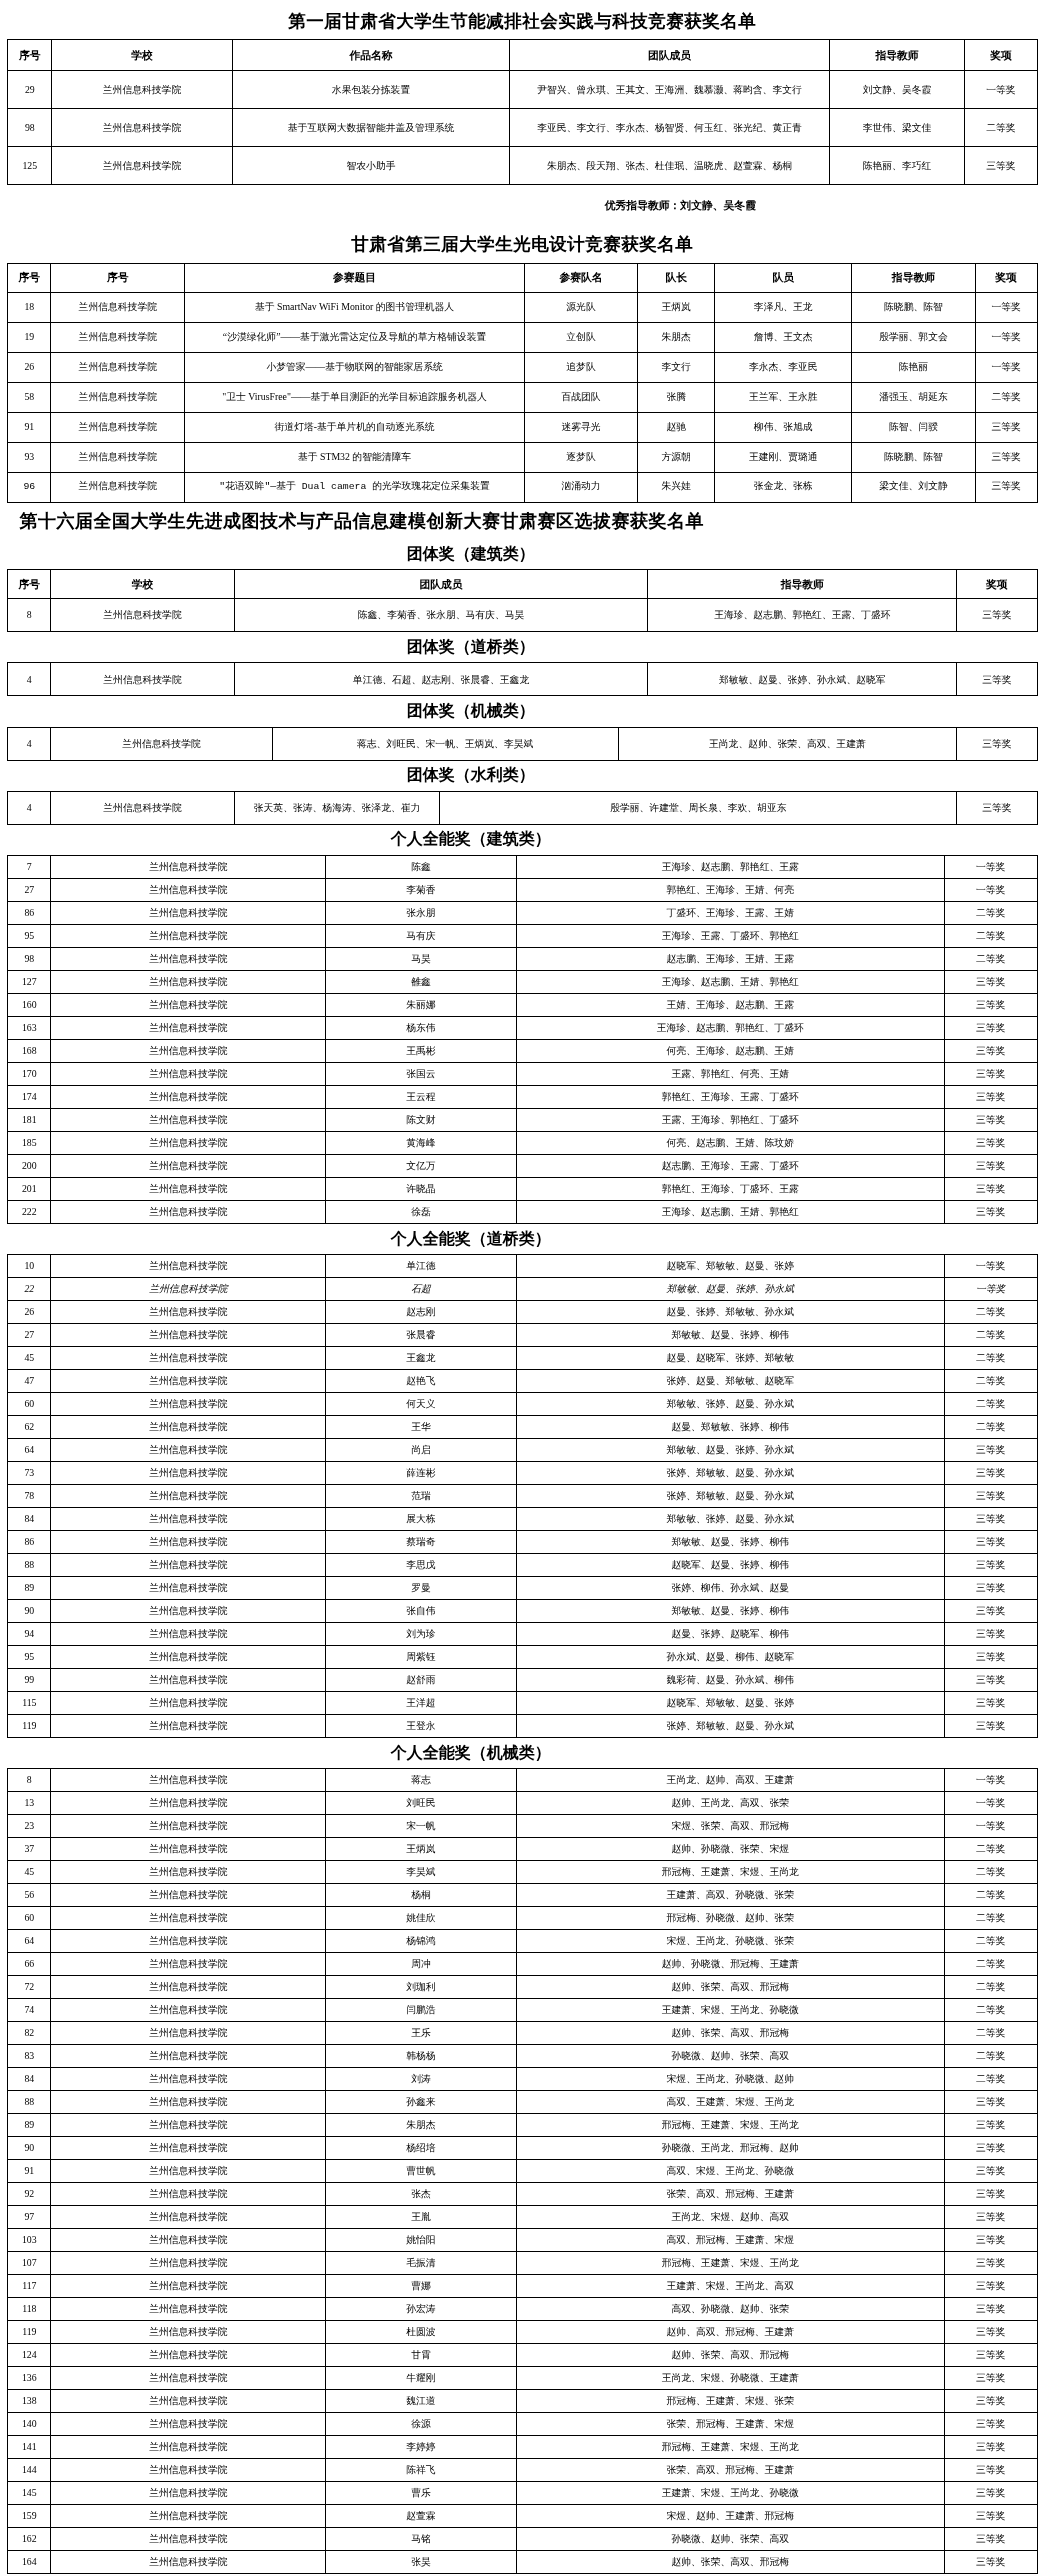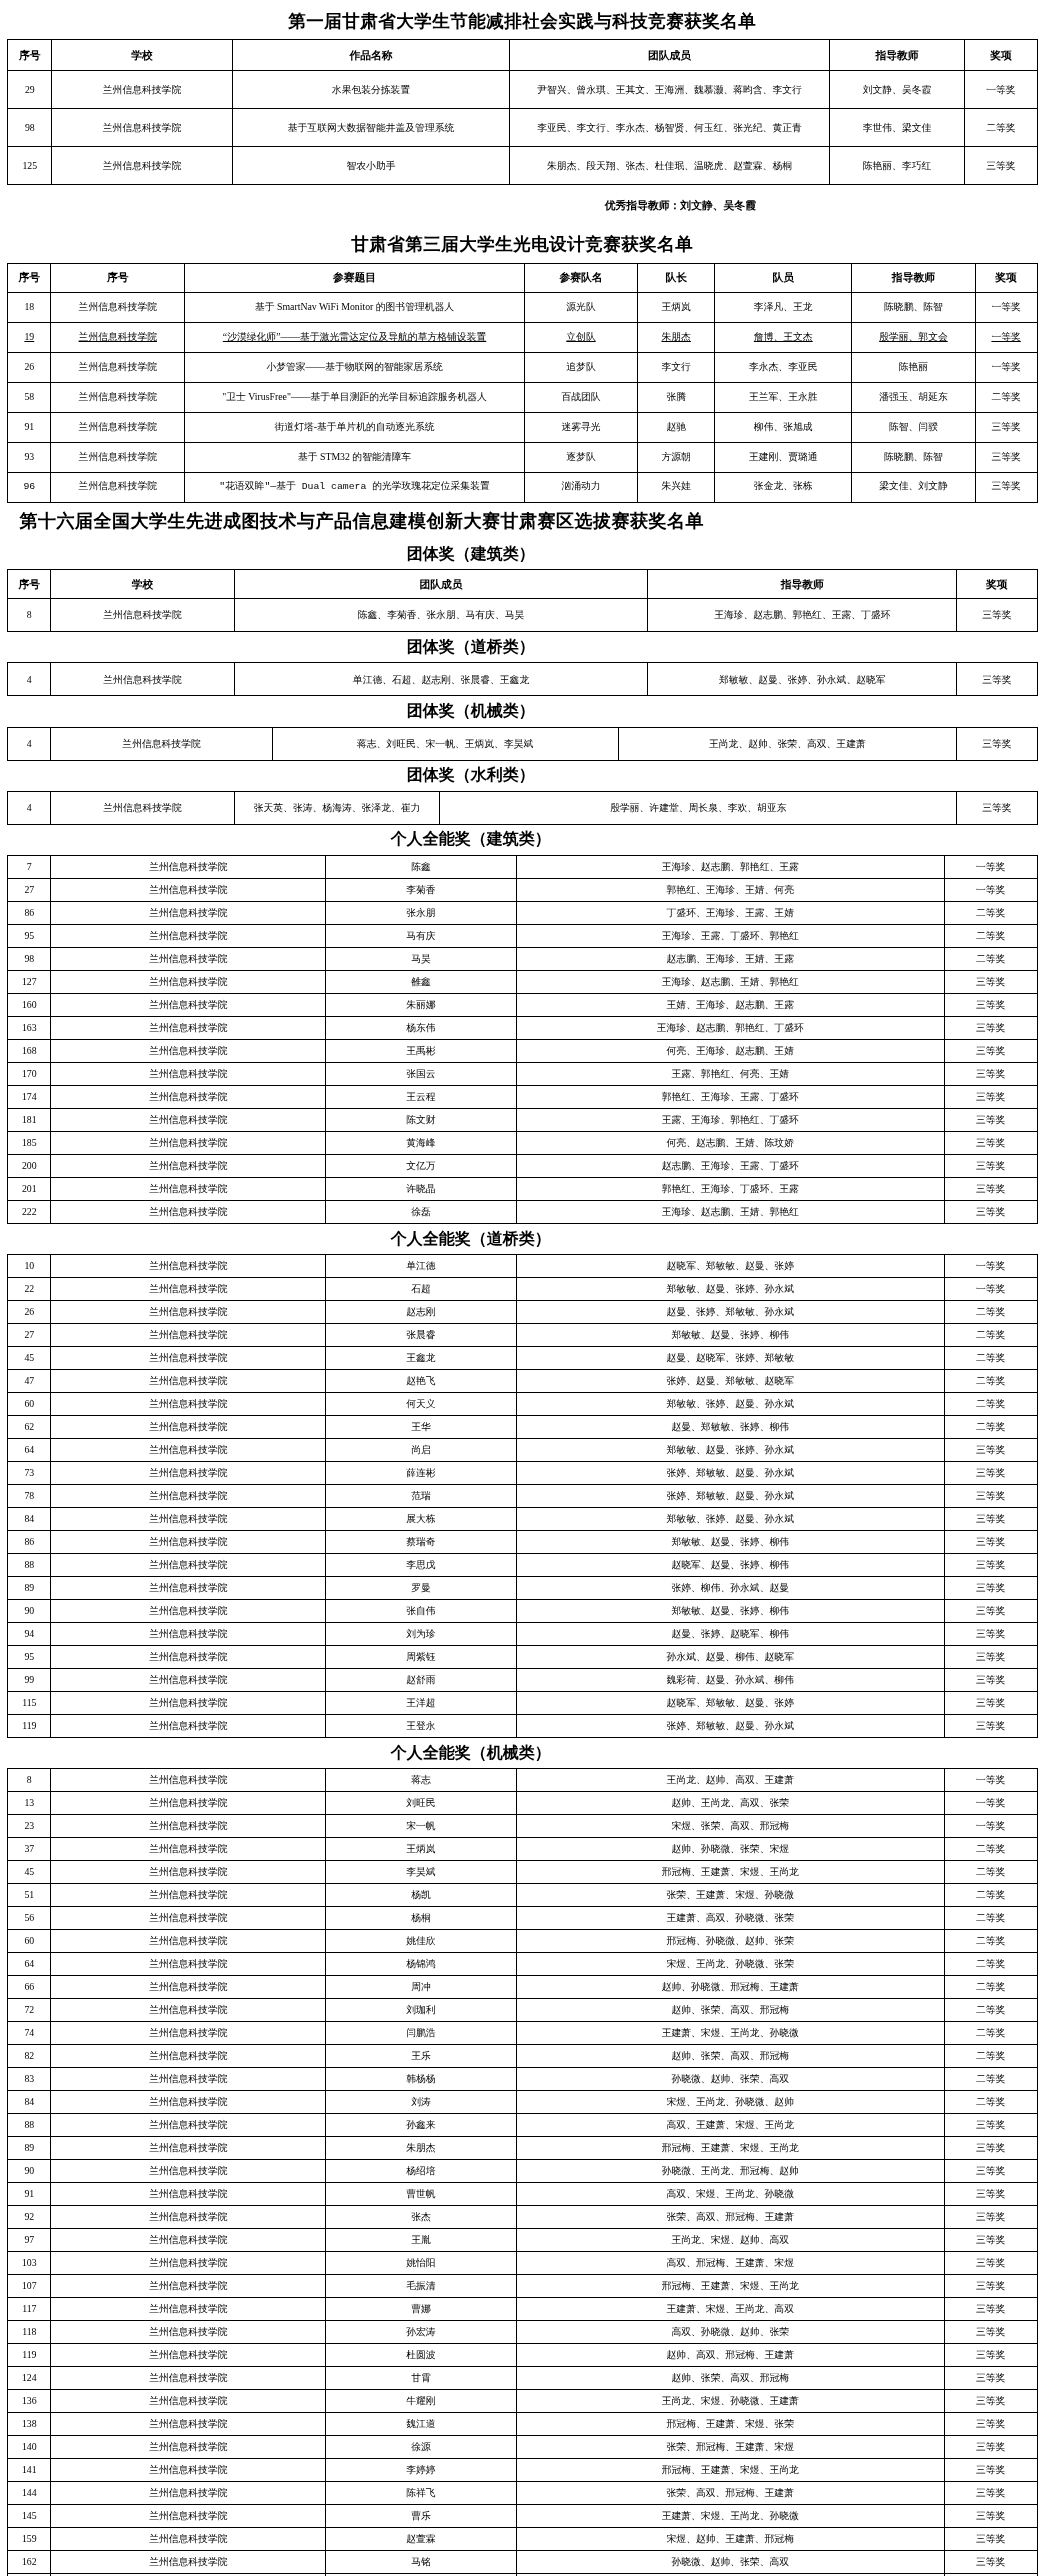--- a/index.html
+++ b/index.html
@@ -94,21 +94,21 @@
         <tr style="height: 30px;">
           <td>18</td>
           <td>兰州信息科技学院</td>
           <td>基于 SmartNav WiFi Monitor 的图书管理机器人</td>
           <td>源光队</td>
           <td>王炳岚</td>
           <td>李泽凡、王龙</td>
           <td>陈晓鹏、陈智</td>
           <td>一等奖</td>
         </tr>
-        <tr style="height: 30px; text-decoration: underline;">
+        <tr style="height: 30px;">
           <td>19</td>
           <td>兰州信息科技学院</td>
           <td>“沙漠绿化师”——基于激光雷达定位及导航的草方格铺设装置</td>
           <td>立创队</td>
           <td>朱朋杰</td>
           <td>詹博、王文杰</td>
           <td>殷学丽、郭文会</td>
           <td>一等奖</td>
         </tr>
         <tr style="height: 30px;">
@@ -383,21 +383,21 @@
         <col style="width: 9%;">
       </colgroup>
       <tbody>
         <tr style="height: 23px;">
           <td>10</td>
           <td>兰州信息科技学院</td>
           <td>单江德</td>
           <td>赵晓军、郑敏敏、赵曼、张婷</td>
           <td>一等奖</td>
         </tr>
-        <tr style="height: 23px;">
+        <tr style="height: 23px; font-style: italic;">
           <td>22</td>
           <td>兰州信息科技学院</td>
           <td>石超</td>
           <td>郑敏敏、赵曼、张婷、孙永斌</td>
           <td>一等奖</td>
         </tr>
         <tr style="height: 23px;">
           <td>26</td>
           <td>兰州信息科技学院</td>
           <td>赵志刚</td>
@@ -571,27 +571,20 @@
           <td>二等奖</td>
         </tr>
         <tr style="height: 23px;">
           <td>45</td>
           <td>兰州信息科技学院</td>
           <td>李昊斌</td>
           <td>邢冠梅、王建萧、宋煜、王尚龙</td>
           <td>二等奖</td>
         </tr>
         <tr style="height: 23px;">
-          <td>51</td>
-          <td>兰州信息科技学院</td>
-          <td>杨凯</td>
-          <td>张荣、王建萧、宋煜、孙晓微</td>
-          <td>二等奖</td>
-        </tr>
-        <tr style="height: 23px;">
           <td>56</td>
           <td>兰州信息科技学院</td>
           <td>杨桐</td>
           <td>王建萧、高双、孙晓微、张荣</td>
           <td>二等奖</td>
         </tr>
         <tr style="height: 23px;">
           <td>60</td>
           <td>兰州信息科技学院</td>
           <td>姚佳欣</td>

